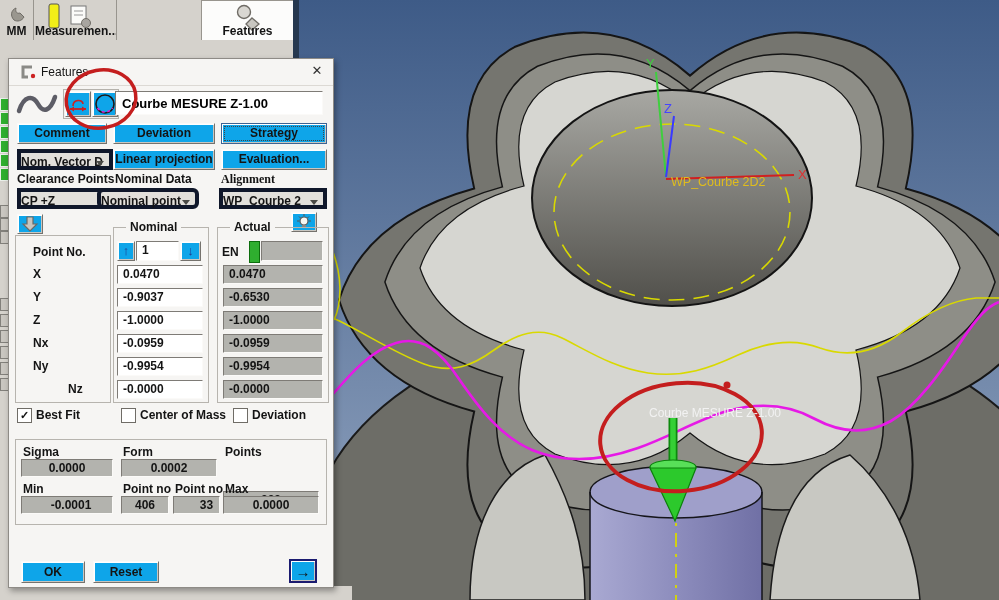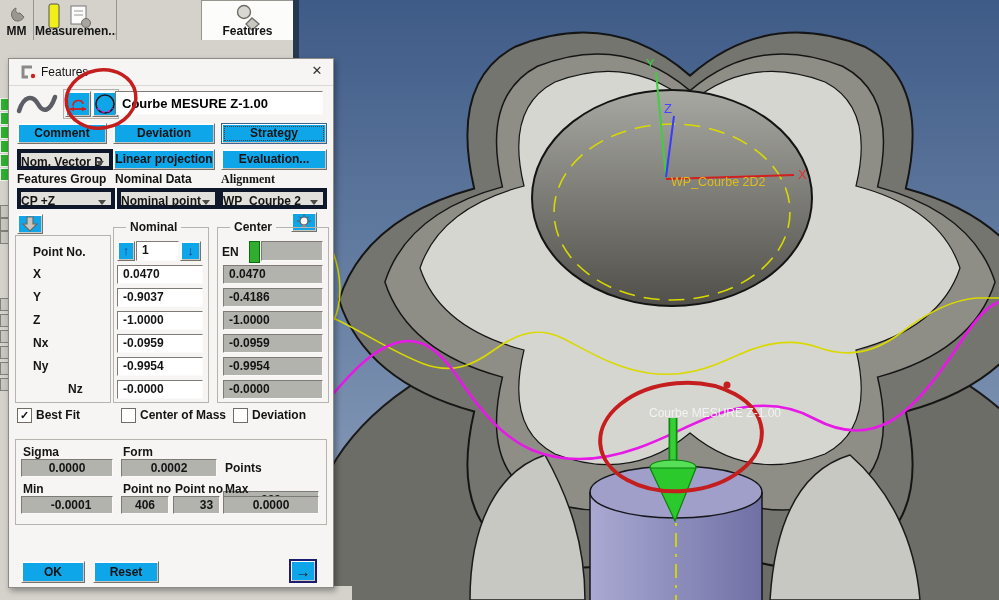--- a/index.html
+++ b/index.html
@@ -206,28 +206,28 @@
     <div class="abs raised btn" style="left:8px;top:64px;width:90px;height:21px;line-height:19px;">Comment</div>
     <div class="abs raised btn" style="left:104px;top:64px;width:102px;height:21px;line-height:19px;">Deviation</div>
     <div class="abs raised btn focused" style="left:212px;top:64px;width:106px;height:21px;line-height:19px;">Strategy</div>
 
     <div class="abs dd" style="left:8px;top:90px;width:96px;height:21px;line-height:19px;">
       <span>Nom. Vector D</span><span class="chev"></span>
     </div>
     <div class="abs raised btn" style="left:104px;top:90px;width:102px;height:21px;line-height:19px;">Linear projection</div>
     <div class="abs raised btn" style="left:212px;top:90px;width:106px;height:21px;line-height:19px;">Evaluation...</div>
 
-    <span class="abs lbl" style="left:8px;top:113px;">Features Group</span>
+    <span class="abs lbl" style="left:8px;top:113px;">Clearance Points</span>
     <span class="abs lbl" style="left:106px;top:113px;">Nominal Data</span>
     <span class="abs lbl" style="left:212px;top:113px;font-family:Liberation Serif, serif;">Alignment</span>
 
     <div class="abs dd" style="left:8px;top:129px;width:98px;height:21px;line-height:19px;">
       <span>CP +Z</span><span class="chev"></span>
     </div>
-    <div class="abs dd" style="left:108px;top:129px;width:102px;height:21px;line-height:19px;">
+    <div class="abs dd" style="left:88px;top:129px;width:102px;height:21px;line-height:19px;border-radius:6px;">
       <span>Nominal point</span><span class="chev"></span>
     </div>
     <div class="abs dd" style="left:210px;top:129px;width:108px;height:21px;line-height:19px;">
       <span>WP_Courbe 2</span><span class="chev"></span>
     </div>
 
     <div class="abs raised" style="left:8px;top:155px;width:26px;height:20px;">
       <svg width="24" height="18">
         <path d="M9 2 h6 v7 h4 l-7 7 -7 -7 h4 Z" fill="#c7c5c0" stroke="#6b6965" stroke-width="1.2"></path>
       </svg>
@@ -242,38 +242,38 @@
           <line x1="7" y1="3.5" x2="8.5" y2="5" stroke="#555"></line>
         <line x1="17" y1="3.5" x2="15.5" y2="5" stroke="#555"></line>
       </svg>
     </div>
 
     <div class="abs gbox" style="left:6px;top:176px;width:96px;height:168px;"></div>
     <div class="abs gbox" style="left:104px;top:168px;width:96px;height:176px;">
       <span class="boxlabel">Nominal</span>
     </div>
     <div class="abs gbox" style="left:208px;top:168px;width:112px;height:176px;">
-      <span class="boxlabel">Center</span>
+      <span class="boxlabel">Actual</span>
     </div>
 
     <span class="abs lbl" style="left:24px;top:186px;">Point No.</span>
     <div class="abs raised spin" style="left:108px;top:182px;width:18px;height:20px;">↑</div>
     <div class="abs sunk fieldw" style="left:127px;top:182px;width:43px;height:20px;">1</div>
     <div class="abs raised spin" style="left:171px;top:182px;width:21px;height:20px;">↓</div>
     <span class="abs lbl" style="left:213px;top:186px;">EN</span>
     <div class="abs" style="left:240px;top:182px;width:9px;height:20px;background:#2fae2f;border:1px solid #0c6d0c;"></div>
     <div class="abs sunk fieldg" style="left:252px;top:182px;width:62px;height:20px;"></div>
 
     <span class="abs lbl" style="left:24px;top:208px;">X</span>
     <div class="abs sunk fieldw" style="left:108px;top:206px;width:86px;height:19px;">0.0470</div>
     <div class="abs sunk fieldg" style="left:214px;top:206px;width:100px;height:19px;">0.0470</div>
 
     <span class="abs lbl" style="left:24px;top:231px;">Y</span>
     <div class="abs sunk fieldw" style="left:108px;top:229px;width:86px;height:19px;">-0.9037</div>
-    <div class="abs sunk fieldg" style="left:214px;top:229px;width:100px;height:19px;">-0.4186</div>
+    <div class="abs sunk fieldg" style="left:214px;top:229px;width:100px;height:19px;">-0.6530</div>
 
     <span class="abs lbl" style="left:24px;top:254px;">Z</span>
     <div class="abs sunk fieldw" style="left:108px;top:252px;width:86px;height:19px;">-1.0000</div>
     <div class="abs sunk fieldg" style="left:214px;top:252px;width:100px;height:19px;">-1.0000</div>
 
     <span class="abs lbl" style="left:24px;top:277px;">Nx</span>
     <div class="abs sunk fieldw" style="left:108px;top:275px;width:86px;height:19px;">-0.0959</div>
     <div class="abs sunk fieldg" style="left:214px;top:275px;width:100px;height:19px;">-0.0959</div>
 
     <span class="abs lbl" style="left:24px;top:300px;">Ny</span>
@@ -293,21 +293,21 @@
       <span class="cblabel">Center of Mass</span>
     </div>
     <div class="abs" style="left:224px;top:349px;width:94px;height:14px;">
       <span class="cbbox"></span>
       <span class="cblabel">Deviation</span>
     </div>
 
     <div class="abs gbox" style="left:6px;top:380px;width:312px;height:86px;"></div>
     <span class="abs lbl" style="left:14px;top:386px;">Sigma</span>
     <span class="abs lbl" style="left:114px;top:386px;">Form</span>
-    <span class="abs lbl" style="left:216px;top:402px;">Points</span>
+    <span class="abs lbl" style="left:216px;top:386px;">Points</span>
     <div class="abs sunk fieldc" style="left:12px;top:400px;width:92px;height:18px;line-height:17px;">0.0000</div>
     <div class="abs sunk fieldc" style="left:112px;top:400px;width:96px;height:18px;line-height:17px;">0.0002</div>
     <div class="abs sunk fieldc" style="left:214px;top:400px;width:96px;height:18px;line-height:17px;margin-top:32px;">889</div>
     <span class="abs lbl" style="left:14px;top:423px;">Min</span>
     <span class="abs lbl" style="left:114px;top:423px;">Point no</span>
     <span class="abs lbl" style="left:166px;top:423px;">Point no</span>
     <span class="abs lbl" style="left:216px;top:423px;">Max</span>
     <div class="abs sunk fieldc" style="left:12px;top:437px;width:92px;height:18px;line-height:17px;padding-left:8px;">-0.0001</div>
     <div class="abs sunk fieldc" style="left:112px;top:437px;width:48px;height:18px;line-height:17px;">406</div>
     <div class="abs sunk fieldc" style="left:164px;top:437px;width:47px;height:18px;line-height:17px;padding-left:20px;">33</div>

